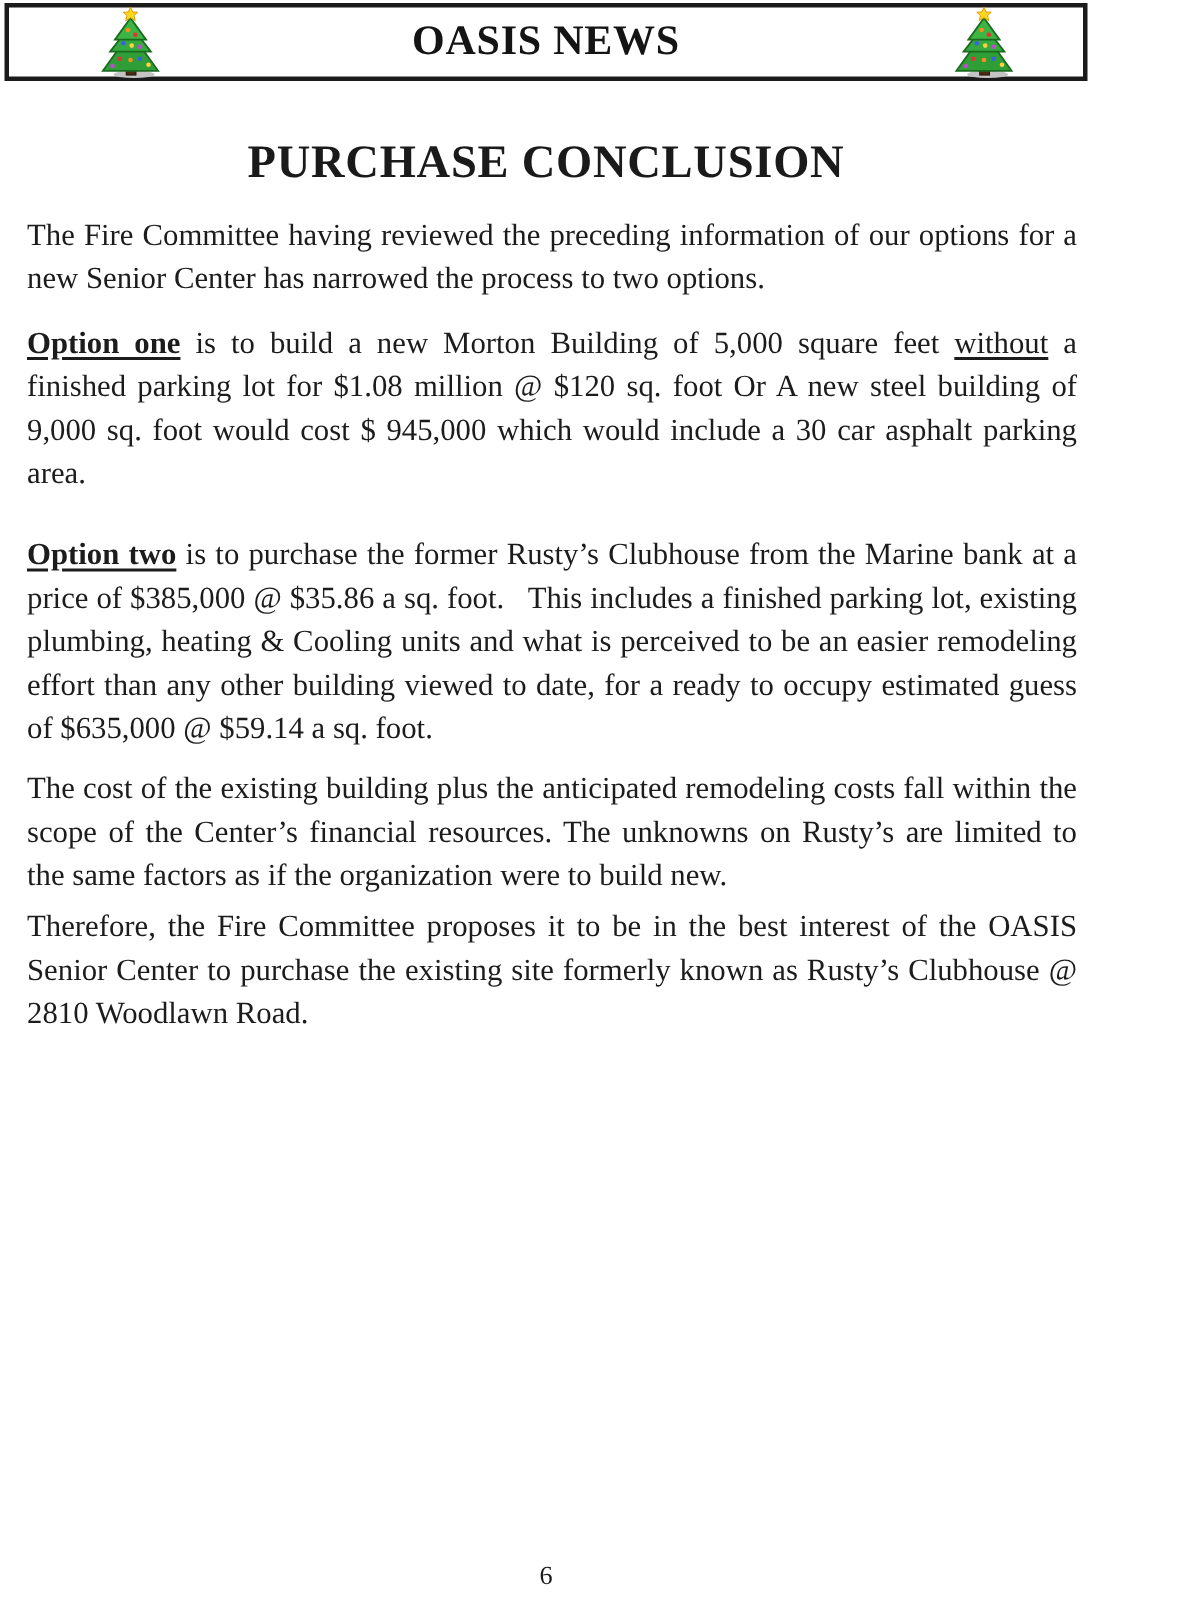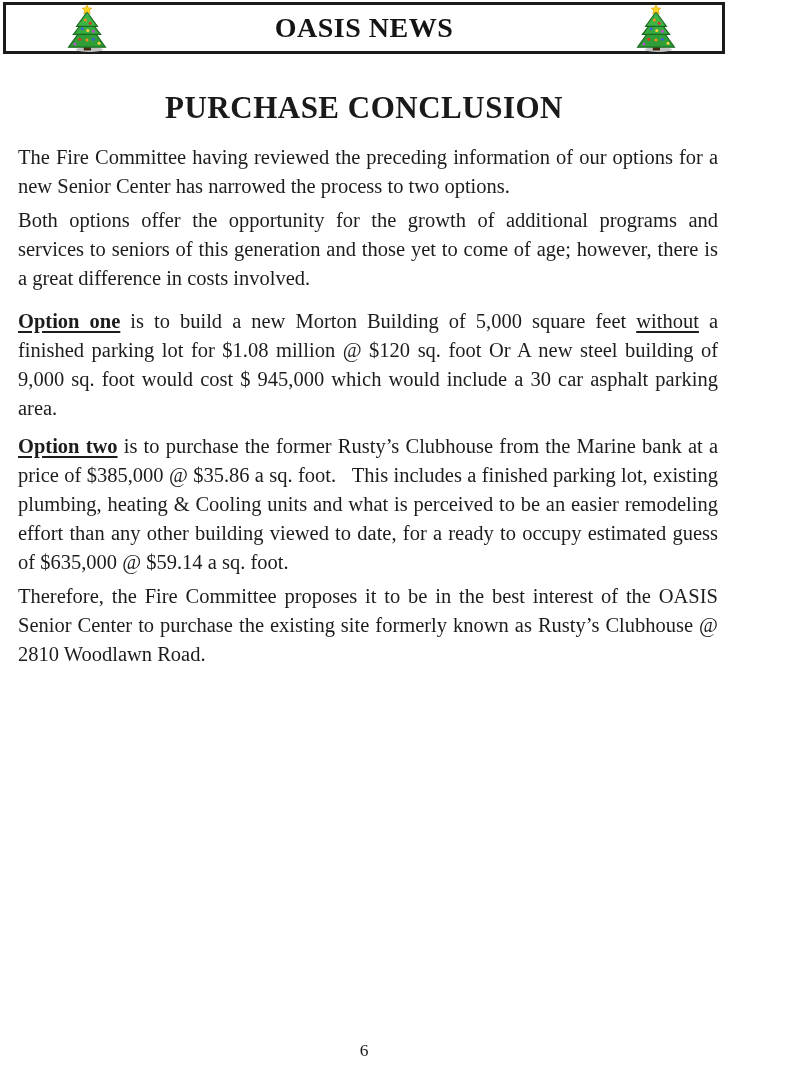--- a/index.html
+++ b/index.html
@@ -62,21 +62,21 @@
     right: 10px;
   }
   .article p {
     margin: 0 0 5px 0;
     font-size: 20.5px;
     line-height: 29px;
     text-align: justify;
     text-justify: inter-word;
   }
   .article p.gap-sm { margin-top: 14px; }
-  .article p.gap-md { margin-top: 9px; }
+  .article p.gap-md { margin-top: 25px; }
   .article p.gap-xs { margin-top: 11px; }
   .bu {
     font-weight: 700;
     text-decoration: underline;
     text-decoration-thickness: 2px;
     text-underline-offset: 3px;
   }
   .u {
     text-decoration: underline;
     text-underline-offset: 3px;
@@ -145,32 +145,32 @@
   </header>
 
   <h1 class="headline">PURCHASE CONCLUSION</h1>
 
   <main class="article">
 
     <p>
       <span>The Fire Committee having reviewed the preceding information of our options for a new Senior Center has narrowed the process to two options.</span>
     </p>
 
-    <p>
-      <span>Both options offer the opportunity for the growth of additional programs and services to seniors of this generation and those yet to come of age; however, there is a great difference in costs involved.</span>
-    </p>
 
     <p class="gap-sm">
       <span class="bu">Option one</span><span> is to build a new Morton Building of 5,000 square feet </span><span class="u">without</span><span> a finished parking lot for $1.08 million @ $120 sq. foot Or A new steel building of 9,000 sq. foot would cost $ 945,000 which would include a 30 car asphalt parking area.</span>
     </p>
 
     <p class="gap-md">
       <span class="bu">Option two</span><span> is to purchase the former Rusty’s Clubhouse from the Marine bank at a price of $385,000 @ $35.86 a sq. foot.&nbsp;&nbsp; This includes a finished parking lot, existing plumbing, heating &amp; Cooling units and what is perceived to be an easier remodeling effort than any other building viewed to date, for a ready to occupy estimated guess of $635,000 @ $59.14 a sq. foot.</span>
     </p>
 
+    <p class="gap-xs">
+      <span>The cost of the existing building plus the anticipated remodeling costs fall within the scope of the Center’s financial resources. The unknowns on Rusty’s are limited to the same factors as if the organization were to build new.</span>
+    </p>
 
     <p>
       <span>Therefore, the Fire Committee proposes it to be in the best interest of the OASIS Senior Center to purchase the existing site formerly known as Rusty’s Clubhouse @ 2810 Woodlawn Road.</span>
     </p>
 
   </main>
 
   <footer>
     <div class="page-number">6</div>
   </footer>

